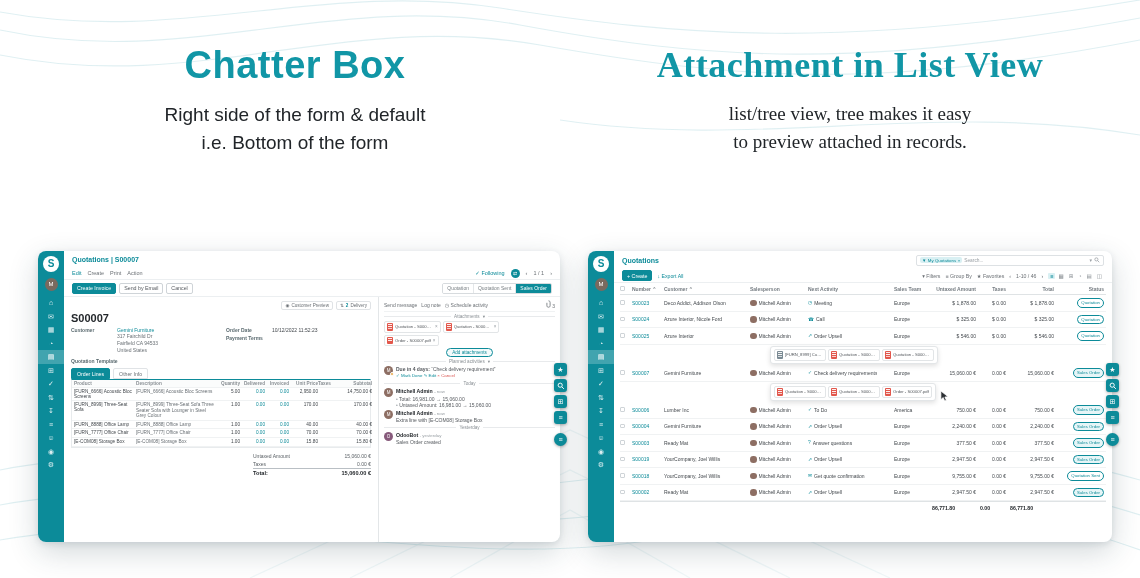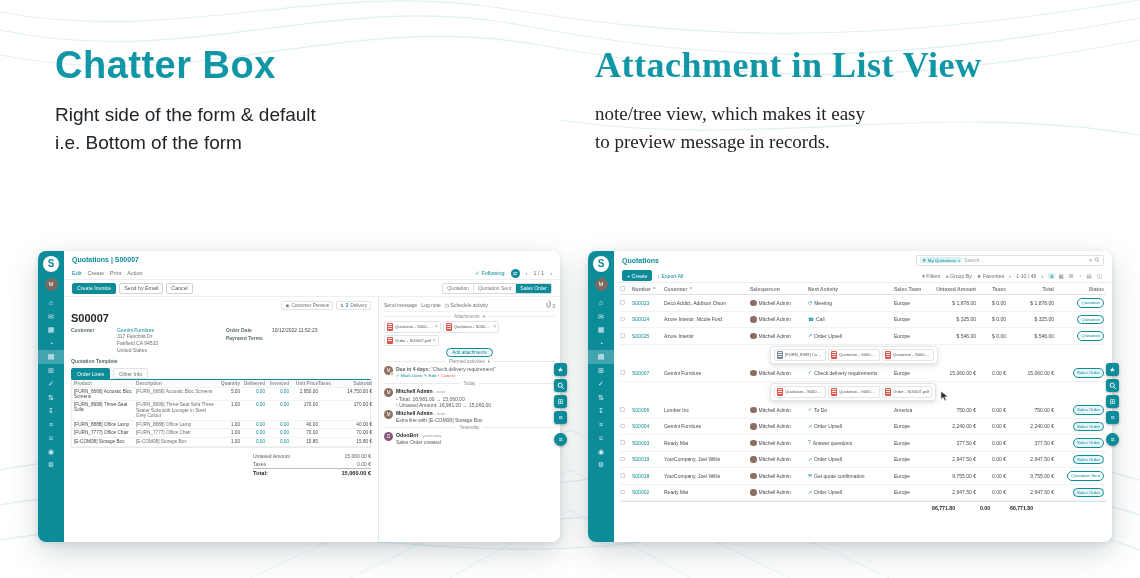--- a/index.html
+++ b/index.html
@@ -1,20 +1,20 @@
 <!DOCTYPE html>
 <html><head>
 <meta charset="utf-8">
 <style>
   *{margin:0;padding:0;box-sizing:border-box;}
   html,body{width:1140px;height:578px;}
   body{font-family:"Liberation Sans",sans-serif;background:#ffffff;position:relative;overflow:hidden;color:#23272b;}
   .bg{position:absolute;left:0;top:0;z-index:0;}
   
-  .feature{position:absolute;top:44px;text-align:left;z-index:2;}
+  .feature{position:absolute;top:44px;text-align:center;z-index:2;}
   .feature-left{left:55px;width:480px;}
   .feature-right{left:595px;width:510px;font-family:Liberation Serif, serif;}
   .feature h1{color:#1196a6;font-size:38px;font-weight:bold;letter-spacing:.5px;margin-bottom:14px;}
   .feature-right h1{font-size:36px;}
   .feature .sub{color:#212529;font-size:19px;line-height:28px;font-weight:500;}
   
   .app{position:absolute;top:251px;width:522px;height:291px;background:#fff;border-radius:8px;
        box-shadow:0 10px 30px rgba(30,60,70,.20), 0 2px 6px rgba(30,60,70,.12);display:flex;z-index:2;}
   .card-left{left:38px;}
   .card-right{left:588px;width:524px;}
@@ -148,22 +148,22 @@
 <section class="feature feature-left">
   <h1>Chatter Box</h1>
   <div class="sub">
     <div>Right side of the form &amp; default</div>
     <div>i.e. Bottom of the form</div>
   </div>
 </section>
 <section class="feature feature-right">
   <h1>Attachment in List View</h1>
   <div class="sub">
-    <div>note/tree view, which makes it easy</div>
-    <div>to preview message in records.</div>
+    <div>list/tree view, tree makes it easy</div>
+    <div>to preview attached in records.</div>
   </div>
 </section>
 
 <div class="app card-left">
   <aside class="sidebar">
     <div class="logo">S</div>
     <div class="avatar">M</div>
     <div class="nav">
 
         <span class="navicon">⌂</span>

